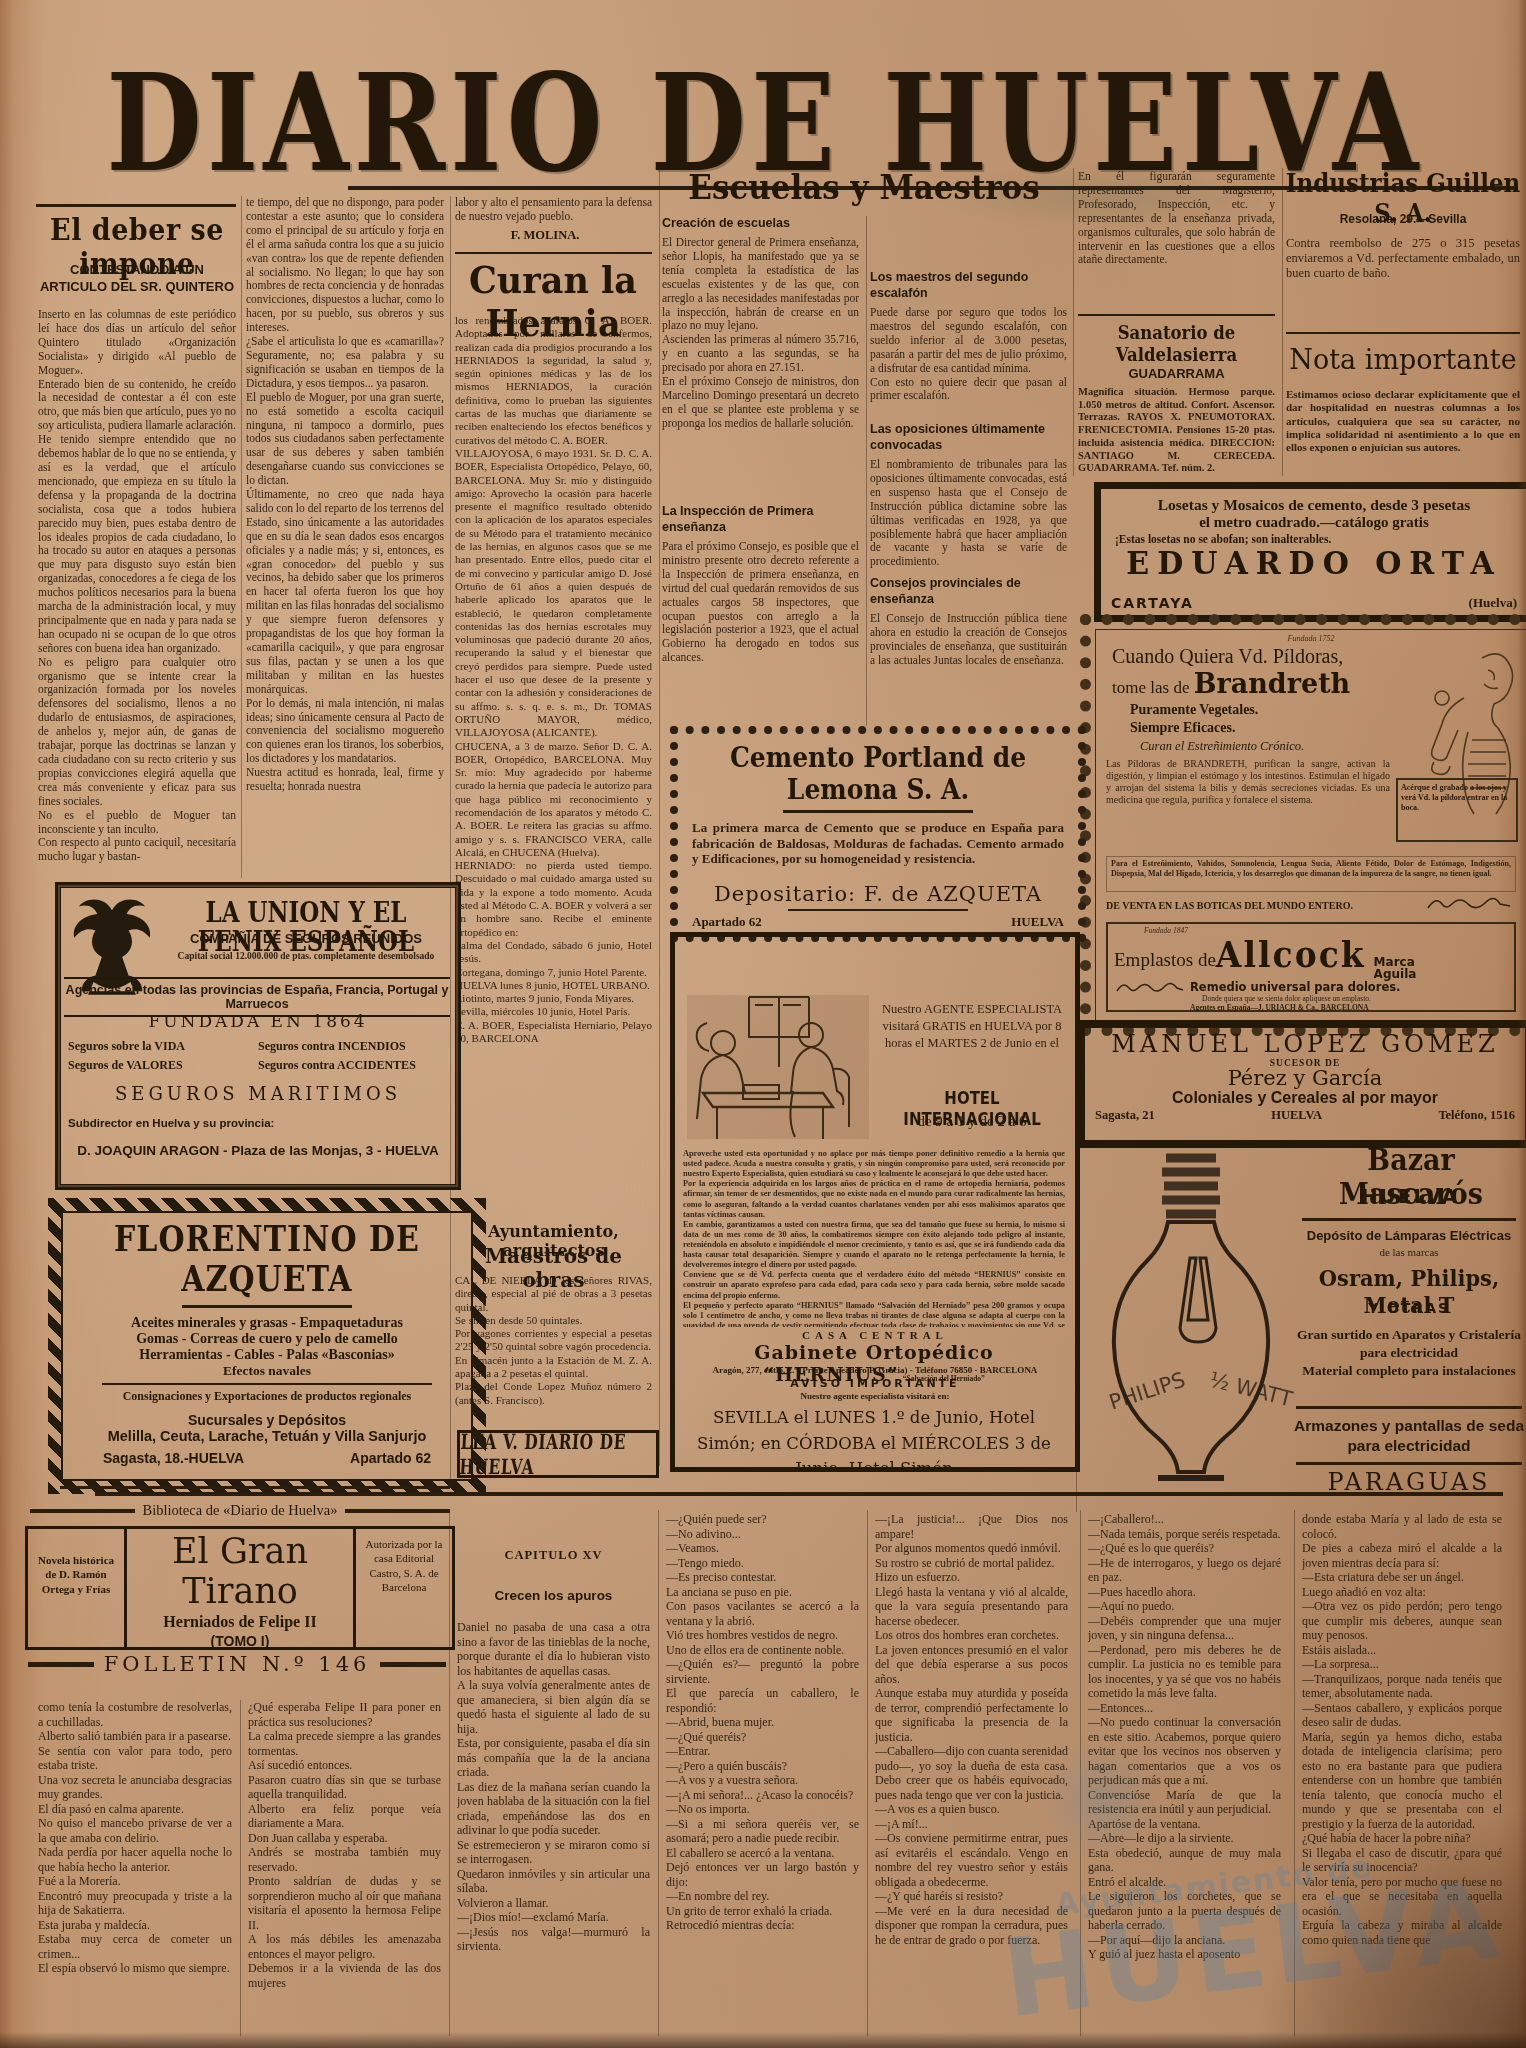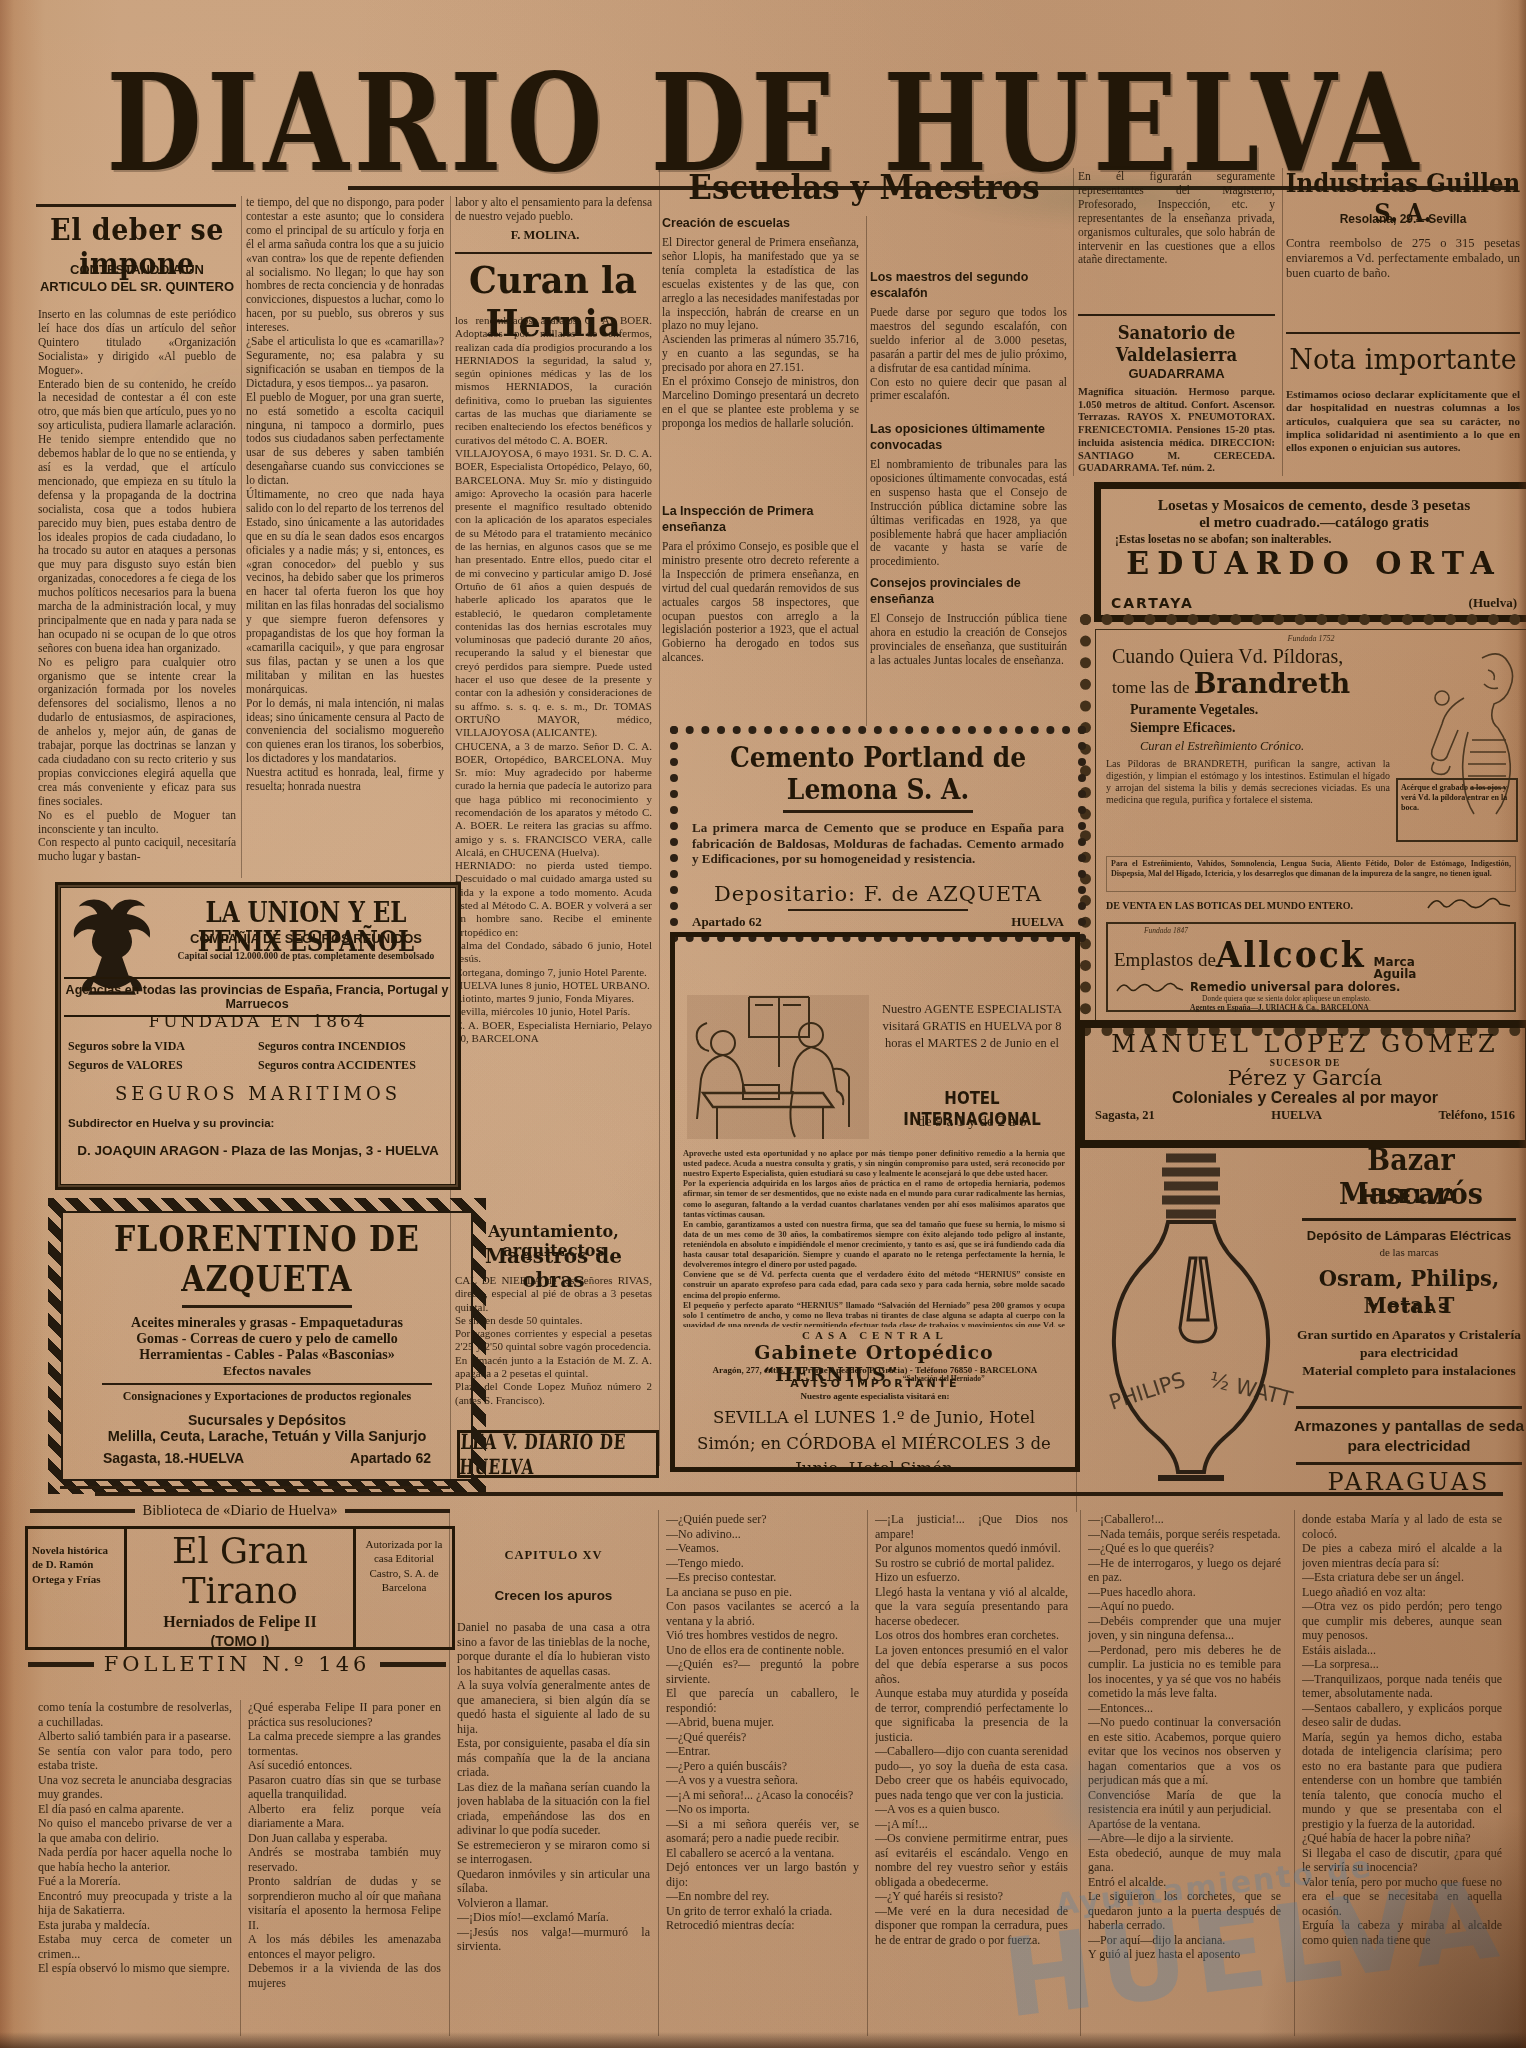--- a/index.html
+++ b/index.html
@@ -316,21 +316,21 @@
 
   <div class="abs rule" style="left:95px;top:1492px;width:1408px;height:4px;"></div>
 
   <div class="abs" style="left:30px;top:1502px;width:420px;display:flex;align-items:center;gap:8px;">
     <span class="rule" style="flex:1;height:4px;border-top:1px solid #c49a74;"></span>
     <span style="font-size:14.5px;color:#241808;">Biblioteca de «Diario de Huelva»</span>
     <span class="rule" style="flex:1;height:4px;border-top:1px solid #c49a74;"></span>
   </div>
 
   <div class="abs" style="left:25px;top:1526px;width:424px;height:118px;border:3px solid #241808;display:flex;">
-    <div class="b" style="width:88px;padding:14px 4px;font-size:11px;text-align:left;border-right:3px solid #241808;line-height:1.3;color:#241808;">Novela histórica de D. Ramón Ortega y Frías</div>
+    <div class="b" style="width:88px;padding:24px 4px;font-size:11px;text-align:center;border-right:3px solid #241808;line-height:1.3;color:#241808;">Novela histórica de D. Ramón Ortega y Frías</div>
     <div style="flex:1;position:relative;">
       <div class="ctr" style="font-size:35px;font-family:'DejaVu Serif',serif;margin-top:2px;color:#241808;">El Gran Tirano</div>
       <div class="b ctr" style="font-size:16px;margin-top:2px;color:#241808;">Herniados de Felipe II</div>
       <div class="b ctr sans" style="font-size:14px;margin-top:2px;color:#241808;">(TOMO I)</div>
     </div>
     <div style="width:88px;padding:8px 4px;font-size:11px;text-align:center;border-left:3px solid #241808;line-height:1.3;color:#241808;">Autorizada por la casa Editorial Castro, S. A. de Barcelona</div>
   </div>
 
   <div class="abs" style="left:28px;top:1652px;width:418px;display:flex;align-items:center;gap:10px;">
     <span class="rule" style="flex:1;height:5px;"></span>

